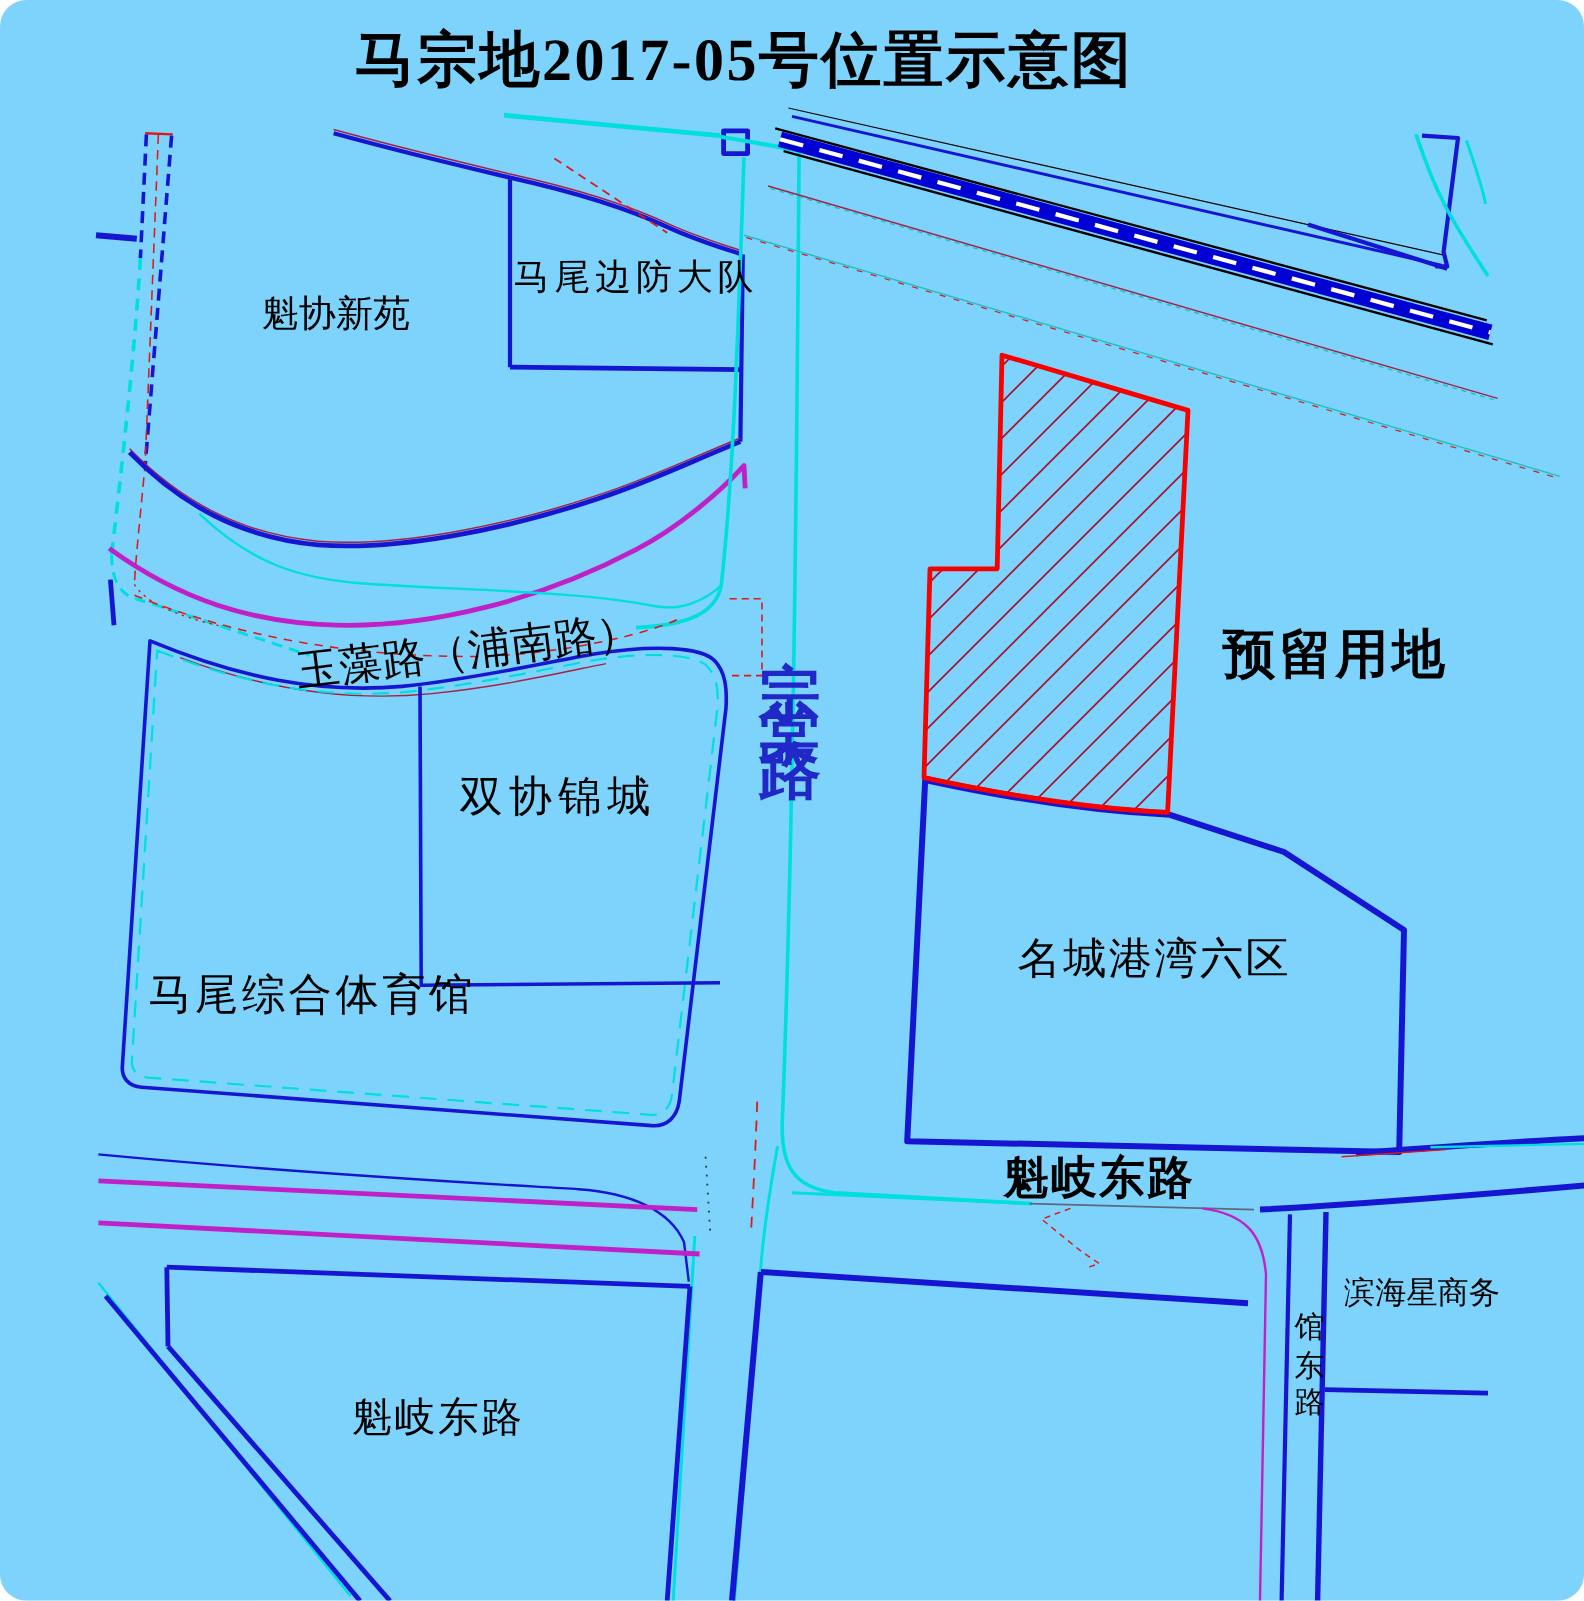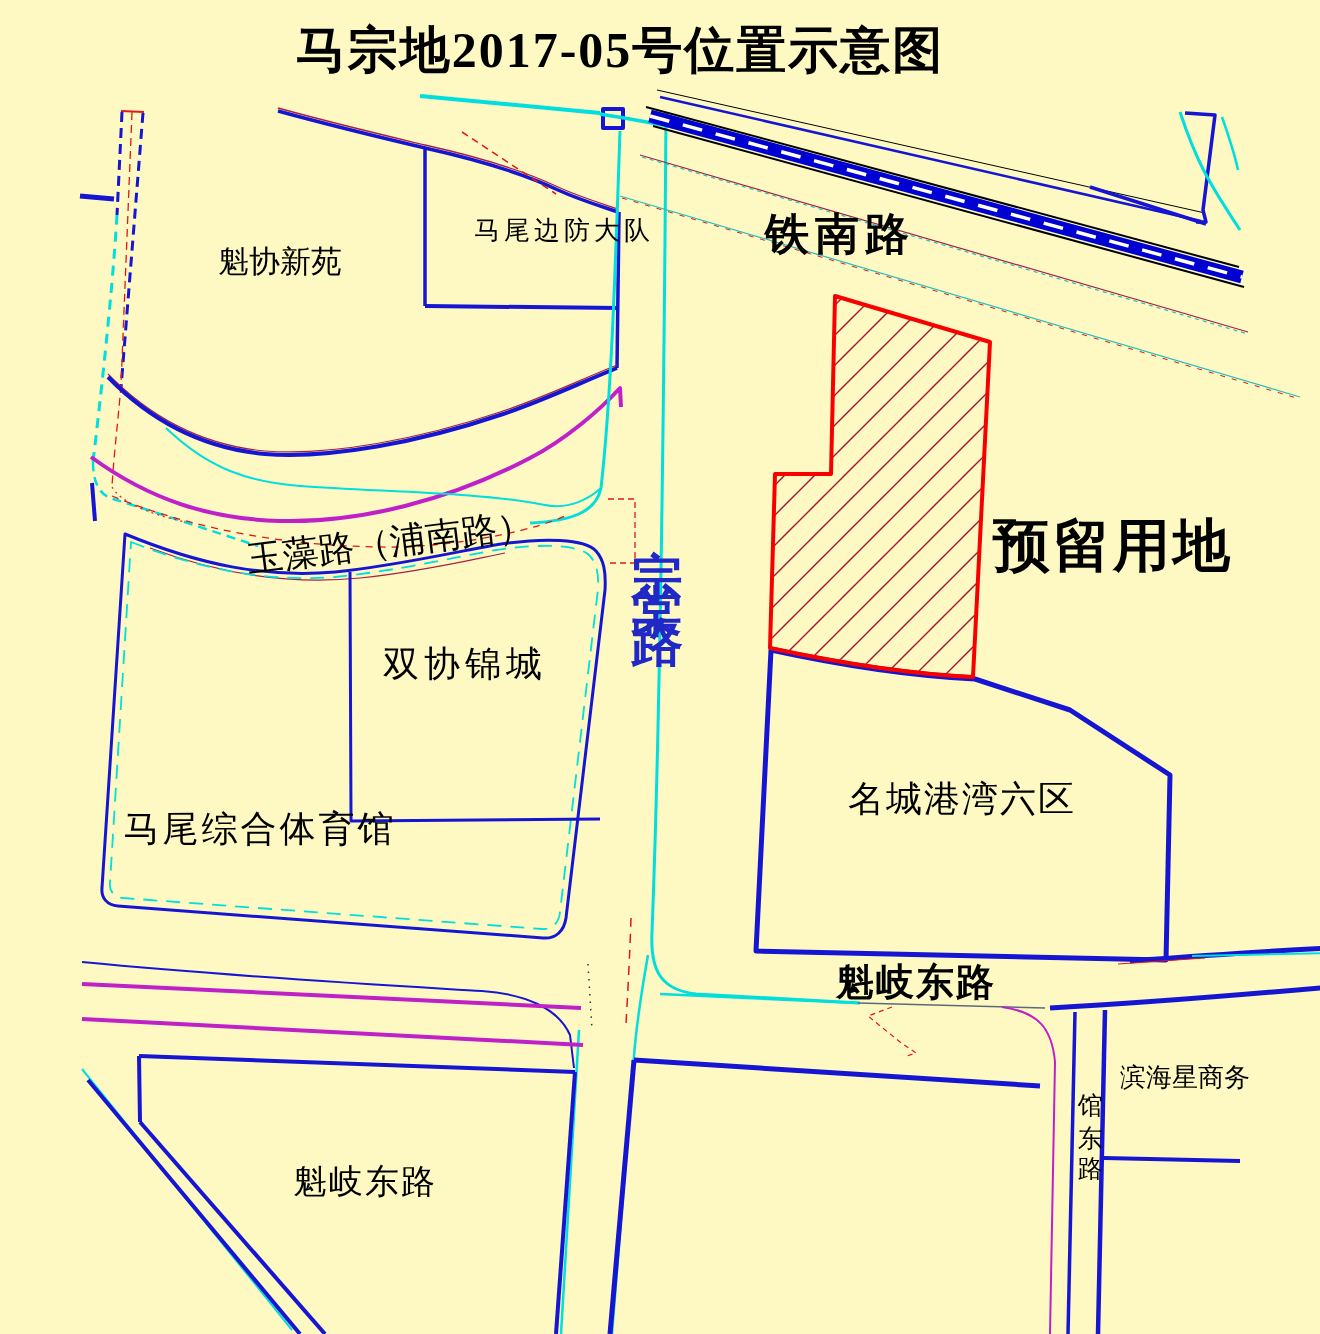--- a/index.html
+++ b/index.html
@@ -1,17 +1,17 @@
 <!DOCTYPE html>
 <html style="--boundary-blue: #1616d2; --railway-blue: #0000d2; --road-cyan: #00dede; --road-magenta: #c020c8; --annotation-red: #e01818; --parcel-outline: #f80000; --parcel-hatch: #a81030; --dark-red: #a82040; --maroon: #7a2058; --teal: #20c0c0; --road-label-blue: #2028c8;"><head>
 <meta charset="utf-8">
 <style>
   html,body{margin:0;padding:0;background:#ffffff;}
-  #stage{position:relative;width:1320px;height:1334px;background:#fef9c3;overflow:hidden;
-         font-family:"Liberation Serif","DejaVu Serif",serif;}
+  #stage{position:relative;width:1320px;height:1334px;background:#7dd3fc;overflow:hidden;
+         font-family:"Liberation Serif","DejaVu Serif",serif;border-radius:22px;}
   #map-art{position:absolute;left:0;top:0;}
   #map-art path, #map-art rect{fill:none;stroke-linejoin:round;stroke-linecap:butt;}
   .c-blue   {stroke:var(--boundary-blue,#1616d2);}
   .c-rail   {stroke:var(--railway-blue,#0000d2);}
   .c-cyan   {stroke:var(--road-cyan,#00dede);}
   .c-mag    {stroke:var(--road-magenta,#c020c8);}
   .c-red    {stroke:var(--annotation-red,#e01818);}
   .c-pred   {stroke:var(--parcel-outline,#f80000);}
   .c-dred   {stroke:var(--dark-red,#a82040);}
   .c-maroon {stroke:var(--maroon,#7a2058);}
@@ -156,25 +156,24 @@
 
     <g>
       <path class="c-red" stroke-width="1.3" stroke-dasharray="7 6" d="M112,496 C200,532 300,548 400,547 C470,545 540,528 565,516"></path>
     </g>
   </svg>
 
   <div class="lbl title" style="left:620px;top:50px;font-size:50px;">马宗地2017-05号位置示意图</div>
 
   <div class="lbl" style="left:280px;top:228px;font-size:31px;margin-top:34px;">魁协新苑</div>
 
-  <div class="lbl" style="left:530px;top:231px;font-size:26px;letter-spacing:4px;margin-left:34px;">马尾边防大队</div>
+  <div class="lbl" style="left:530px;top:231px;font-size:30px;letter-spacing:4px;">马尾边防大队</div>
 
-  <div class="lbl roadname" style="left:840px;top:235px;font-size:44px;letter-spacing:6px;">铁南路</div>
 
-  <div class="lbl roadname" style="left:1113px;top:546px;font-size:57px;letter-spacing:3px;">预留用地</div>
+  <div class="lbl roadname" style="left:1113px;top:546px;font-size:44px;letter-spacing:3px;">预留用地</div>
 
   <div class="lbl vlabel roadname" style="left:657px;top:558px;font-size:52px;letter-spacing:34px;color:var(--road-label-blue,#2028c8);">宗棠路</div>
 
   <div class="lbl" style="left:390px;top:543px;font-size:36px;transform:translate(-50%,-50%) rotate(-7deg);">玉藻路（浦南路）</div>
 
   <div class="lbl" style="left:465px;top:665px;font-size:36px;letter-spacing:5px;">双协锦城</div>
 
   <div class="lbl" style="left:260px;top:830px;font-size:36px;letter-spacing:3px;">马尾综合体育馆</div>
 
   <div class="lbl" style="left:962px;top:800px;font-size:36px;letter-spacing:2px;">名城港湾六区</div>

